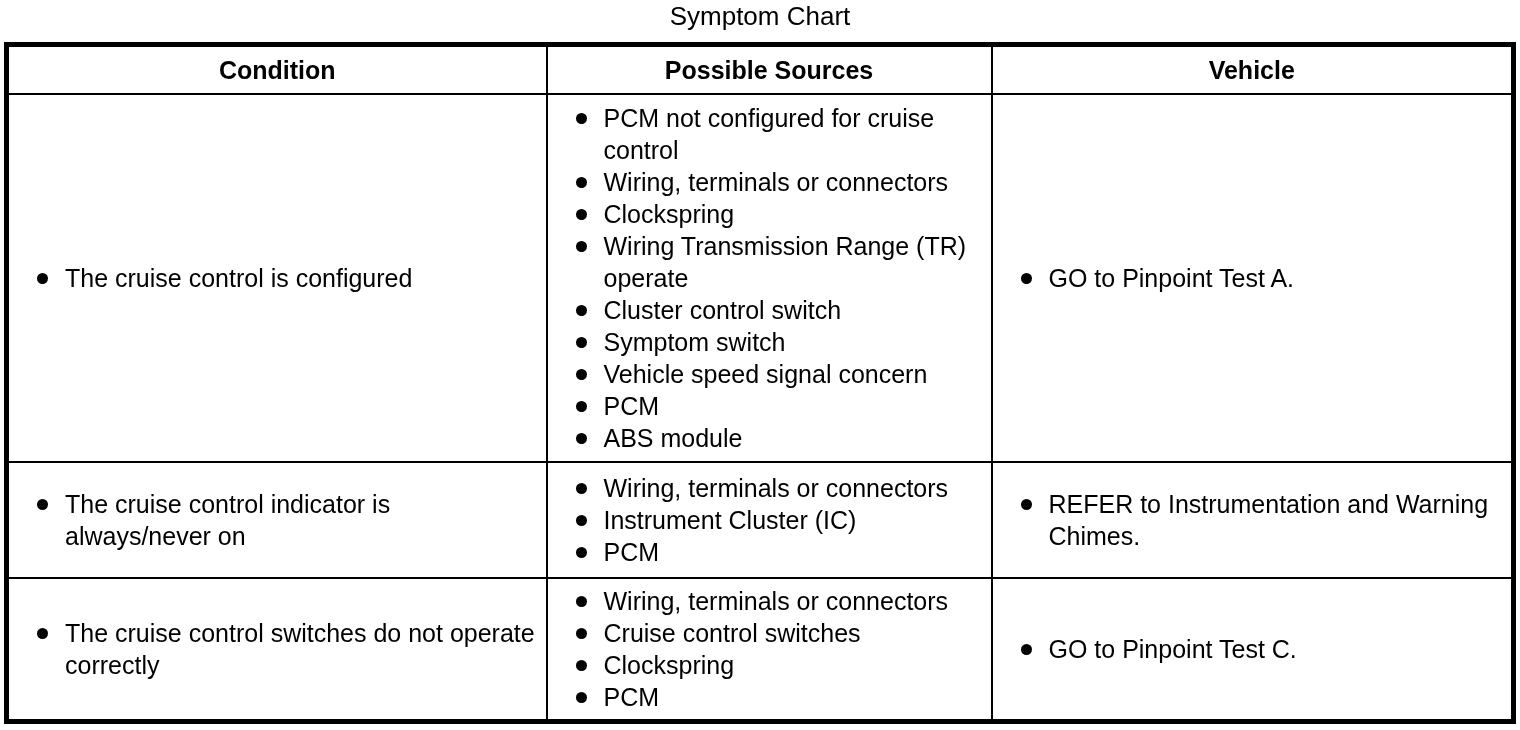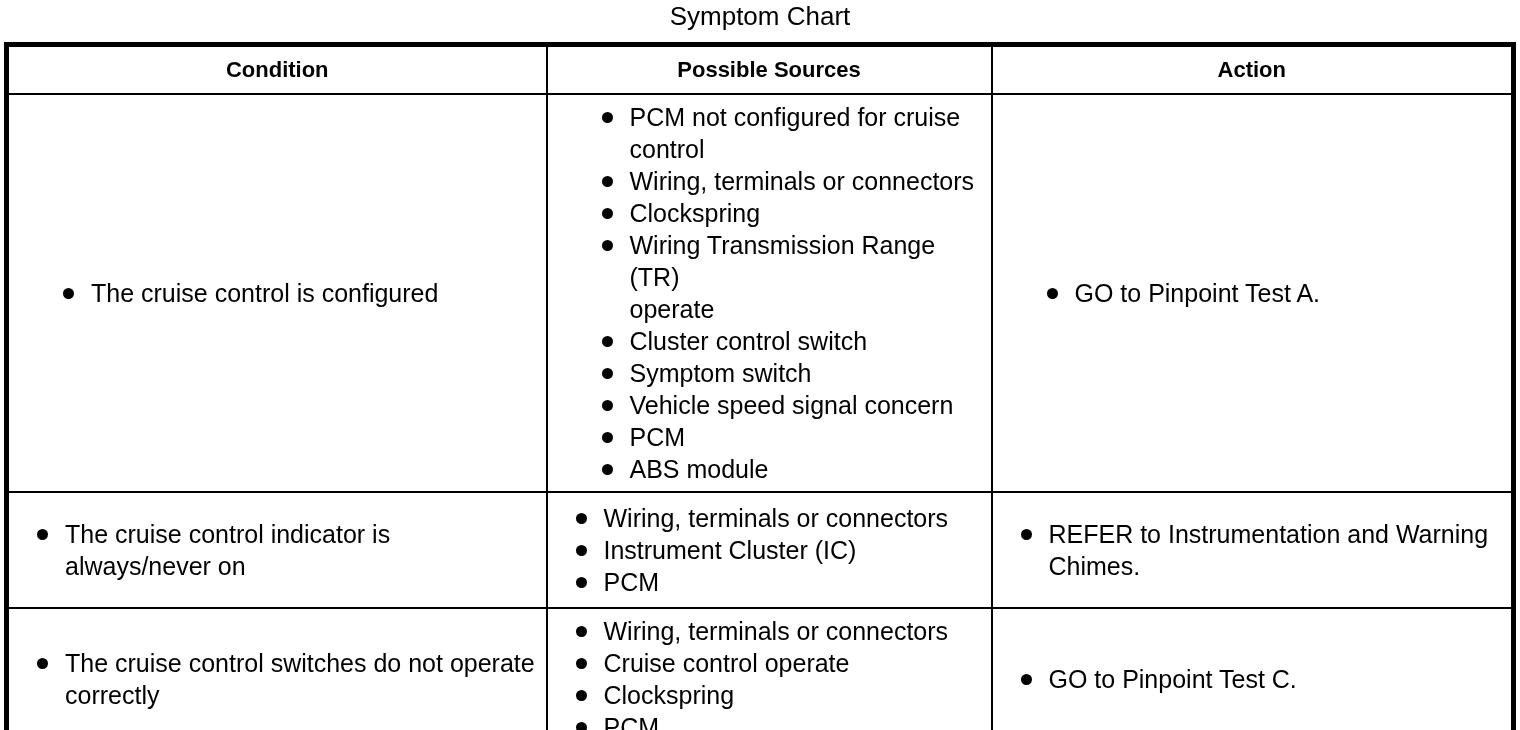--- a/index.html
+++ b/index.html
@@ -31,31 +31,31 @@
     border: 5px solid #000000;
   }
   col.c1 { width: 540px; }
   col.c2 { width: 445px; }
   col.c3 { width: 522px; }
   th, td {
     border: 2px solid #000000;
     padding: 0;
   }
   th {
-    font-size: 22px;
+    font-size: 25px;
     font-weight: bold;
     height: 46px;
     text-align: center;
     vertical-align: middle;
   }
   td {
     vertical-align: middle;
     padding: 6px 0;
   }
-  tr.r1 td { height: 354px; padding-left: 26px; }
+  tr.r1 td { height: 354px; }
   tr.r2 td { height: 102px; }
   tr.r3 td { height: 128px; }
   ul.cell-list {
     list-style: none;
     margin: 0;
     padding: 0;
   }
   .bullet-item {
     display: flex;
     font-size: 25px;
@@ -84,21 +84,21 @@
   <table class="symptom">
     <colgroup>
       <col class="c1">
       <col class="c2">
       <col class="c3">
     </colgroup>
     <thead>
       <tr>
         <th>Condition</th>
         <th>Possible Sources</th>
-        <th>Action</th>
+        <th>Vehicle</th>
       </tr>
     </thead>
     <tbody>
       <tr class="r1">
         <td>
           <ul class="cell-list">
               <li class="bullet-item">
                 <span class="bullet"></span>
                 <div class="bullet-text">
                   <div class="line">The cruise control is configured</div>
@@ -239,21 +239,21 @@
           <ul class="cell-list">
               <li class="bullet-item">
                 <span class="bullet"></span>
                 <div class="bullet-text">
                   <div class="line">Wiring, terminals or connectors</div>
                 </div>
               </li>
               <li class="bullet-item">
                 <span class="bullet"></span>
                 <div class="bullet-text">
-                  <div class="line">Cruise control operate</div>
+                  <div class="line">Cruise control switches</div>
                 </div>
               </li>
               <li class="bullet-item">
                 <span class="bullet"></span>
                 <div class="bullet-text">
                   <div class="line">Clockspring</div>
                 </div>
               </li>
               <li class="bullet-item">
                 <span class="bullet"></span>

